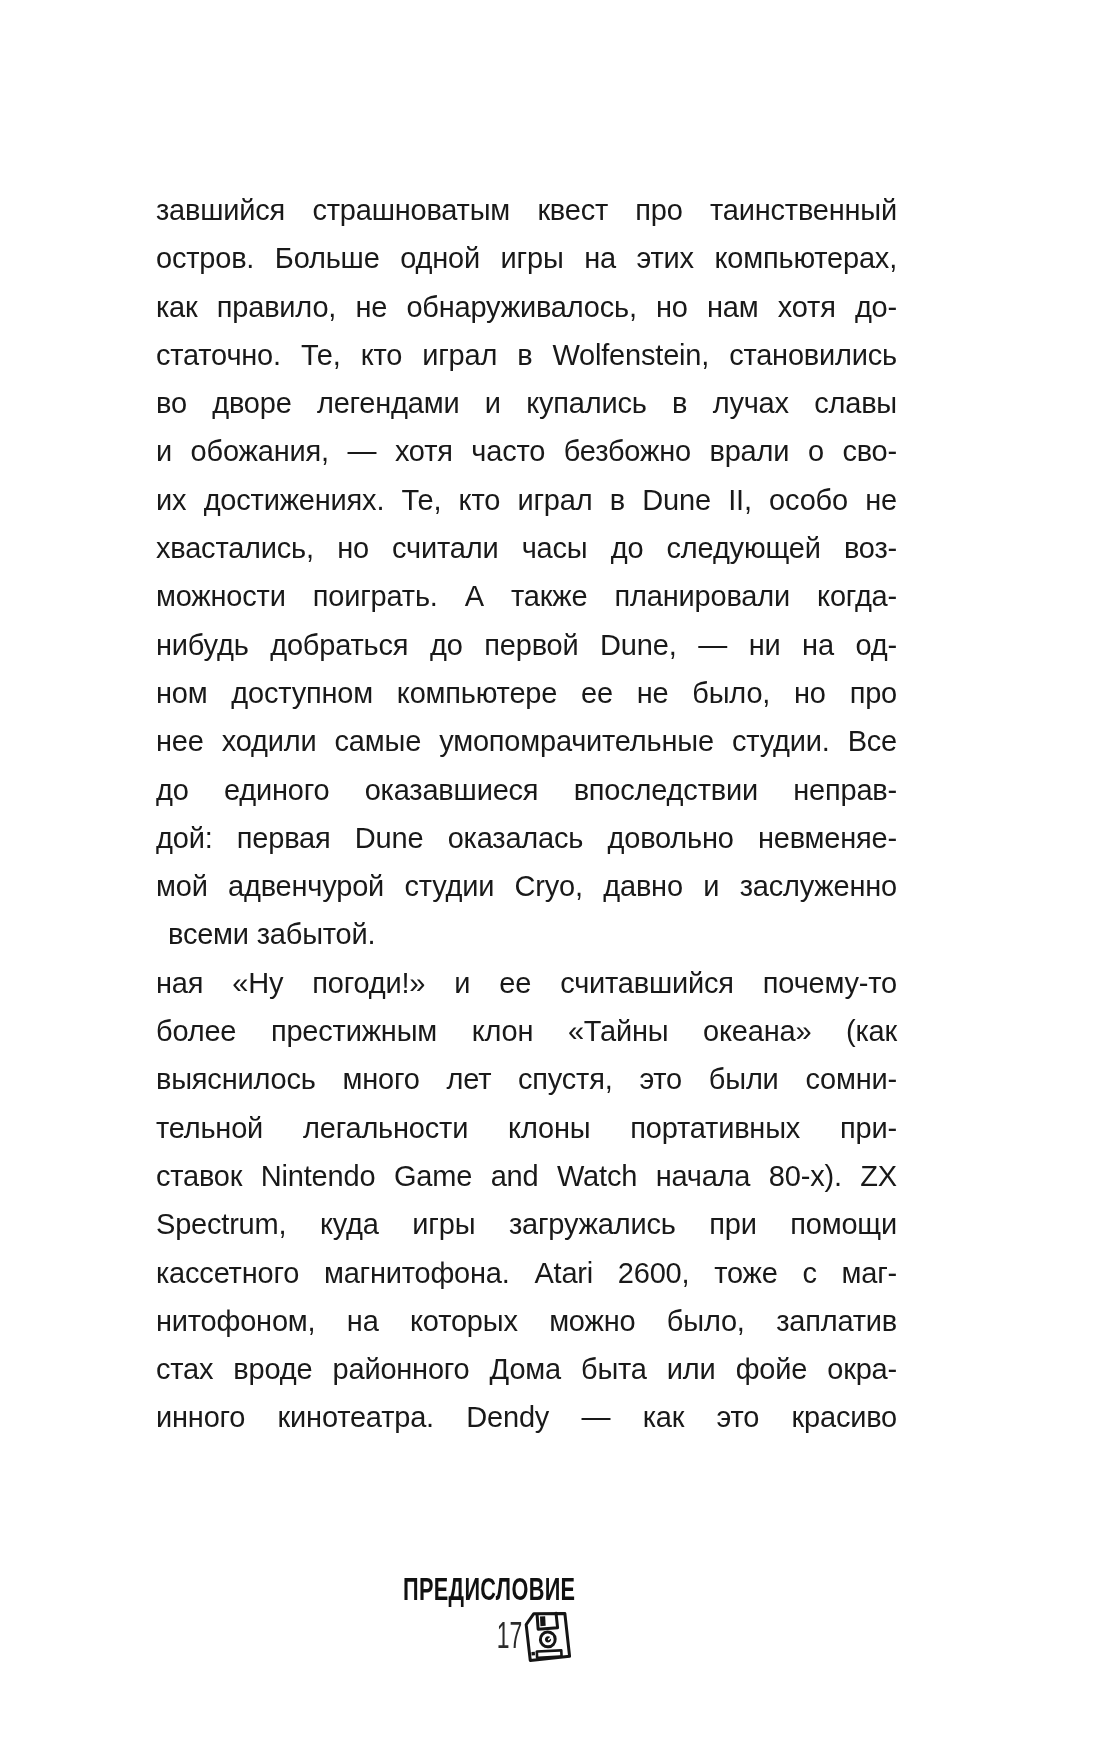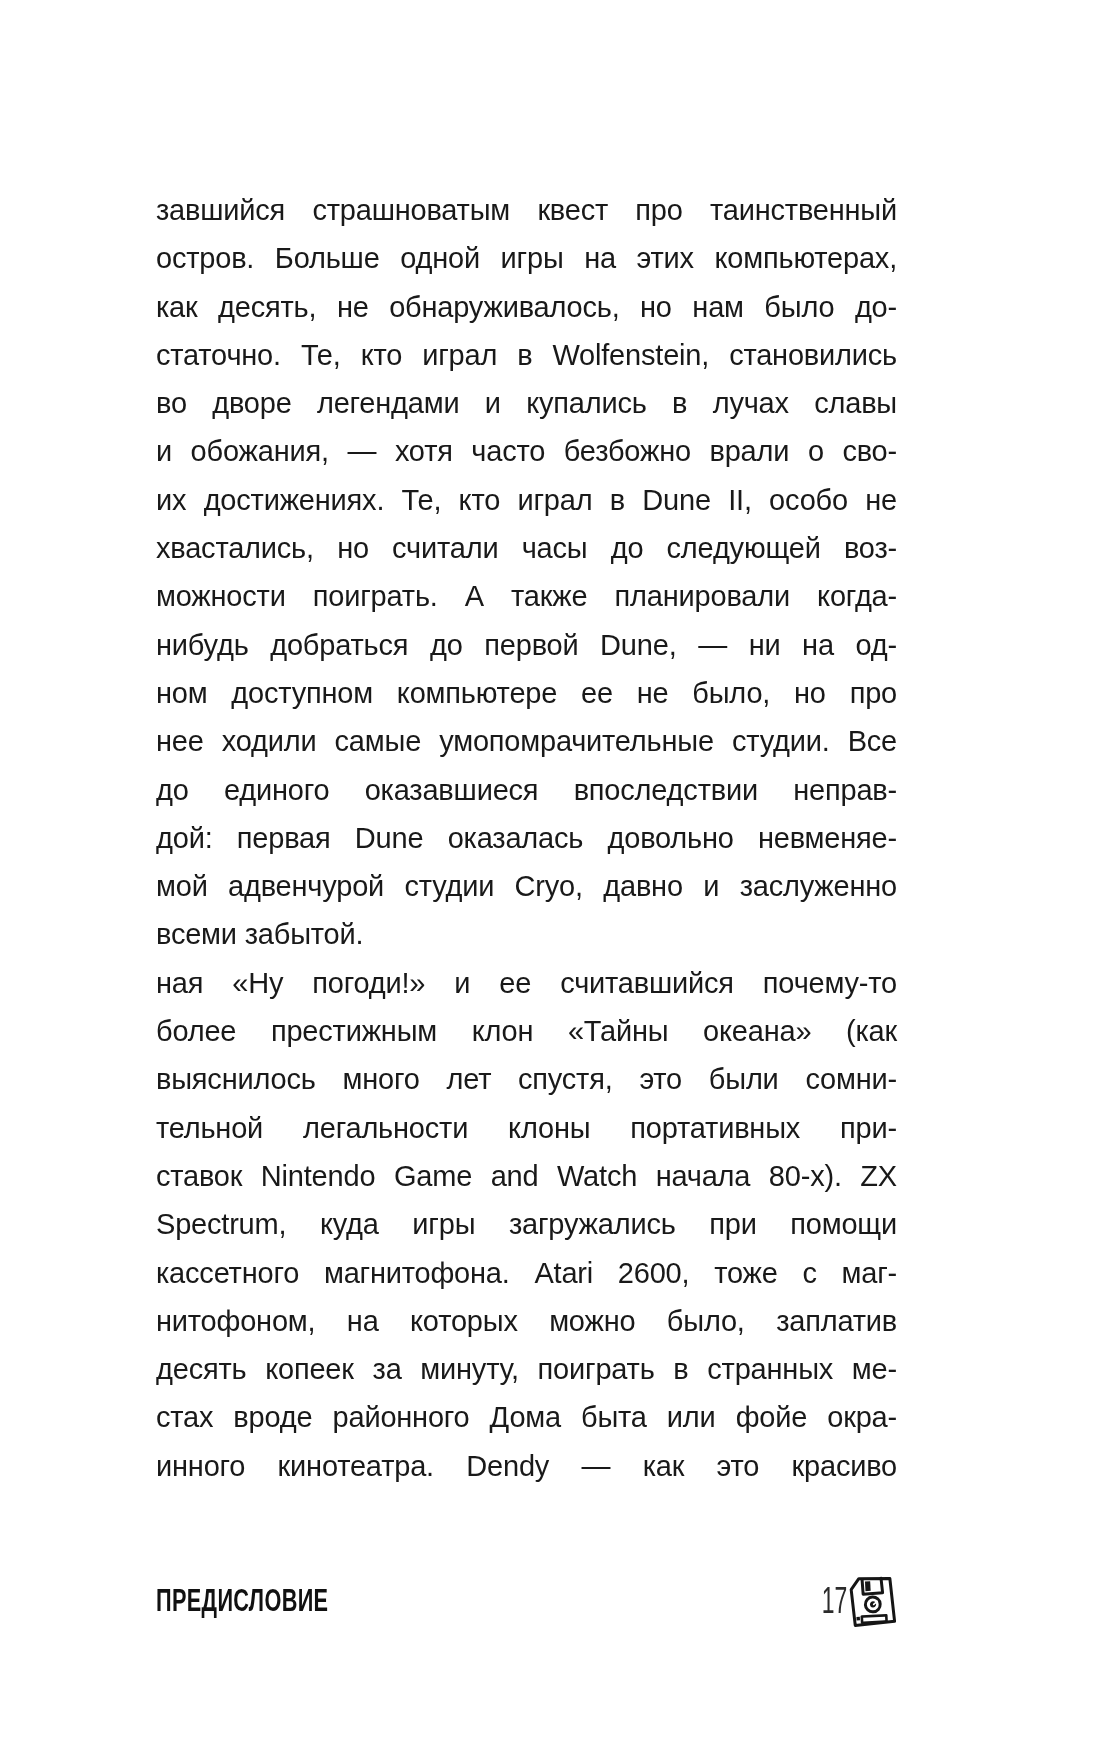--- a/index.html
+++ b/index.html
@@ -28,33 +28,35 @@
   }
   .line {
     height: 48.3px;
     text-align: justify;
     text-align-last: justify;
     white-space: normal;
     overflow: visible;
   }
   .line.flush {
     text-align-last: left;
+    margin-left: 12px;
   }
   .line.indent {
     text-indent: 58px;
   }
   .footer {
     position: absolute;
     left: 156px;
     top: 1572px;
     width: 741px;
     height: 58px;
     display: flex;
     justify-content: space-between;
     align-items: center;
+    flex-direction: column;
   }
   .section-title {
     font-weight: 700;
     font-size: 31px;
     letter-spacing: 0.5px;
     color: #111111;
     transform: scaleX(0.70);
     transform-origin: left center;
     white-space: nowrap;
   }
@@ -82,21 +84,21 @@
 </style>
 </head>
 <body>
 
 <div class="page">
 
   <div class="text-block">
       <div class="paragraph">
         <div class="line">завшийся страшноватым квест про таинственный</div>
         <div class="line">остров. Больше одной игры на этих компьютерах,</div>
-        <div class="line">как десять, не обнаруживалось, но нам было до-</div>
+        <div class="line">как правило, не обнаруживалось, но нам хотя до-</div>
         <div class="line">статочно. Те, кто играл в Wolfenstein, становились</div>
         <div class="line">во дворе легендами и купались в лучах славы</div>
         <div class="line">и обожания, — хотя часто безбожно врали о сво-</div>
         <div class="line">их достижениях. Те, кто играл в Dune II, особо не</div>
         <div class="line">хвастались, но считали часы до следующей воз-</div>
         <div class="line">можности поиграть. А также планировали когда-</div>
         <div class="line">нибудь добраться до первой Dune, — ни на од-</div>
         <div class="line">ном доступном компьютере ее не было, но про</div>
         <div class="line">нее ходили самые умопомрачительные студии. Все</div>
         <div class="line">до единого оказавшиеся впоследствии неправ-</div>
@@ -106,21 +108,20 @@
       </div>
       <div class="paragraph">
         <div class="line">ная «Ну погоди!» и ее считавшийся почему-то</div>
         <div class="line">более престижным клон «Тайны океана» (как</div>
         <div class="line">выяснилось много лет спустя, это были сомни-</div>
         <div class="line">тельной легальности клоны портативных при-</div>
         <div class="line">ставок Nintendo Game and Watch начала 80-х). ZX</div>
         <div class="line">Spectrum, куда игры загружались при помощи</div>
         <div class="line">кассетного магнитофона. Atari 2600, тоже с маг-</div>
         <div class="line">нитофоном, на которых можно было, заплатив</div>
-        <div class="line">десять копеек за минуту, поиграть в странных ме-</div>
         <div class="line">стах вроде районного Дома быта или фойе окра-</div>
         <div class="line">инного кинотеатра. Dendy — как это красиво</div>
       </div>
     </div>
 
   <div class="footer">
     <div class="section-title">ПРЕДИСЛОВИЕ</div>
     <div class="page-meta">
       <div class="page-number">17</div>
       <div class="floppy-icon-wrap">

